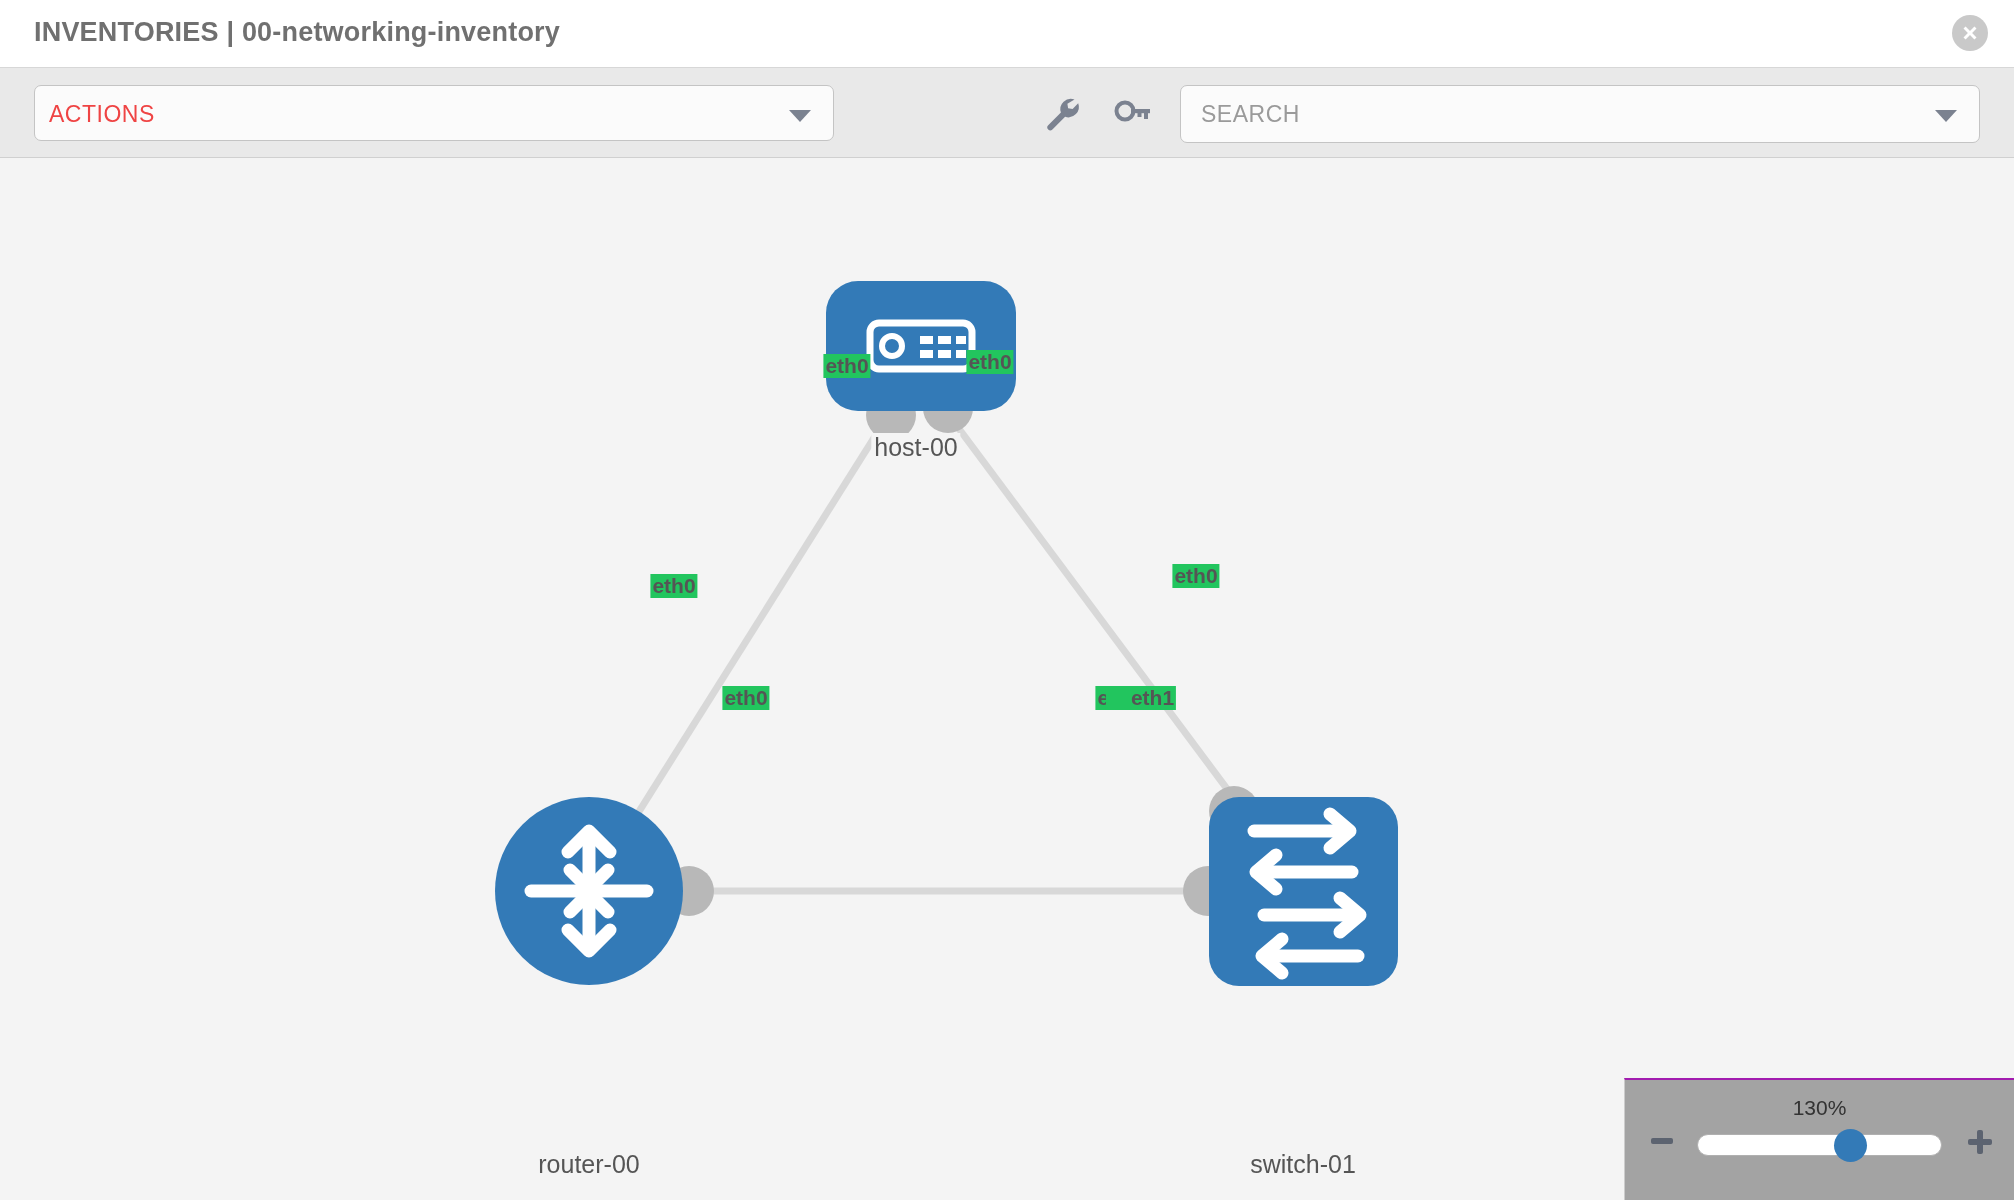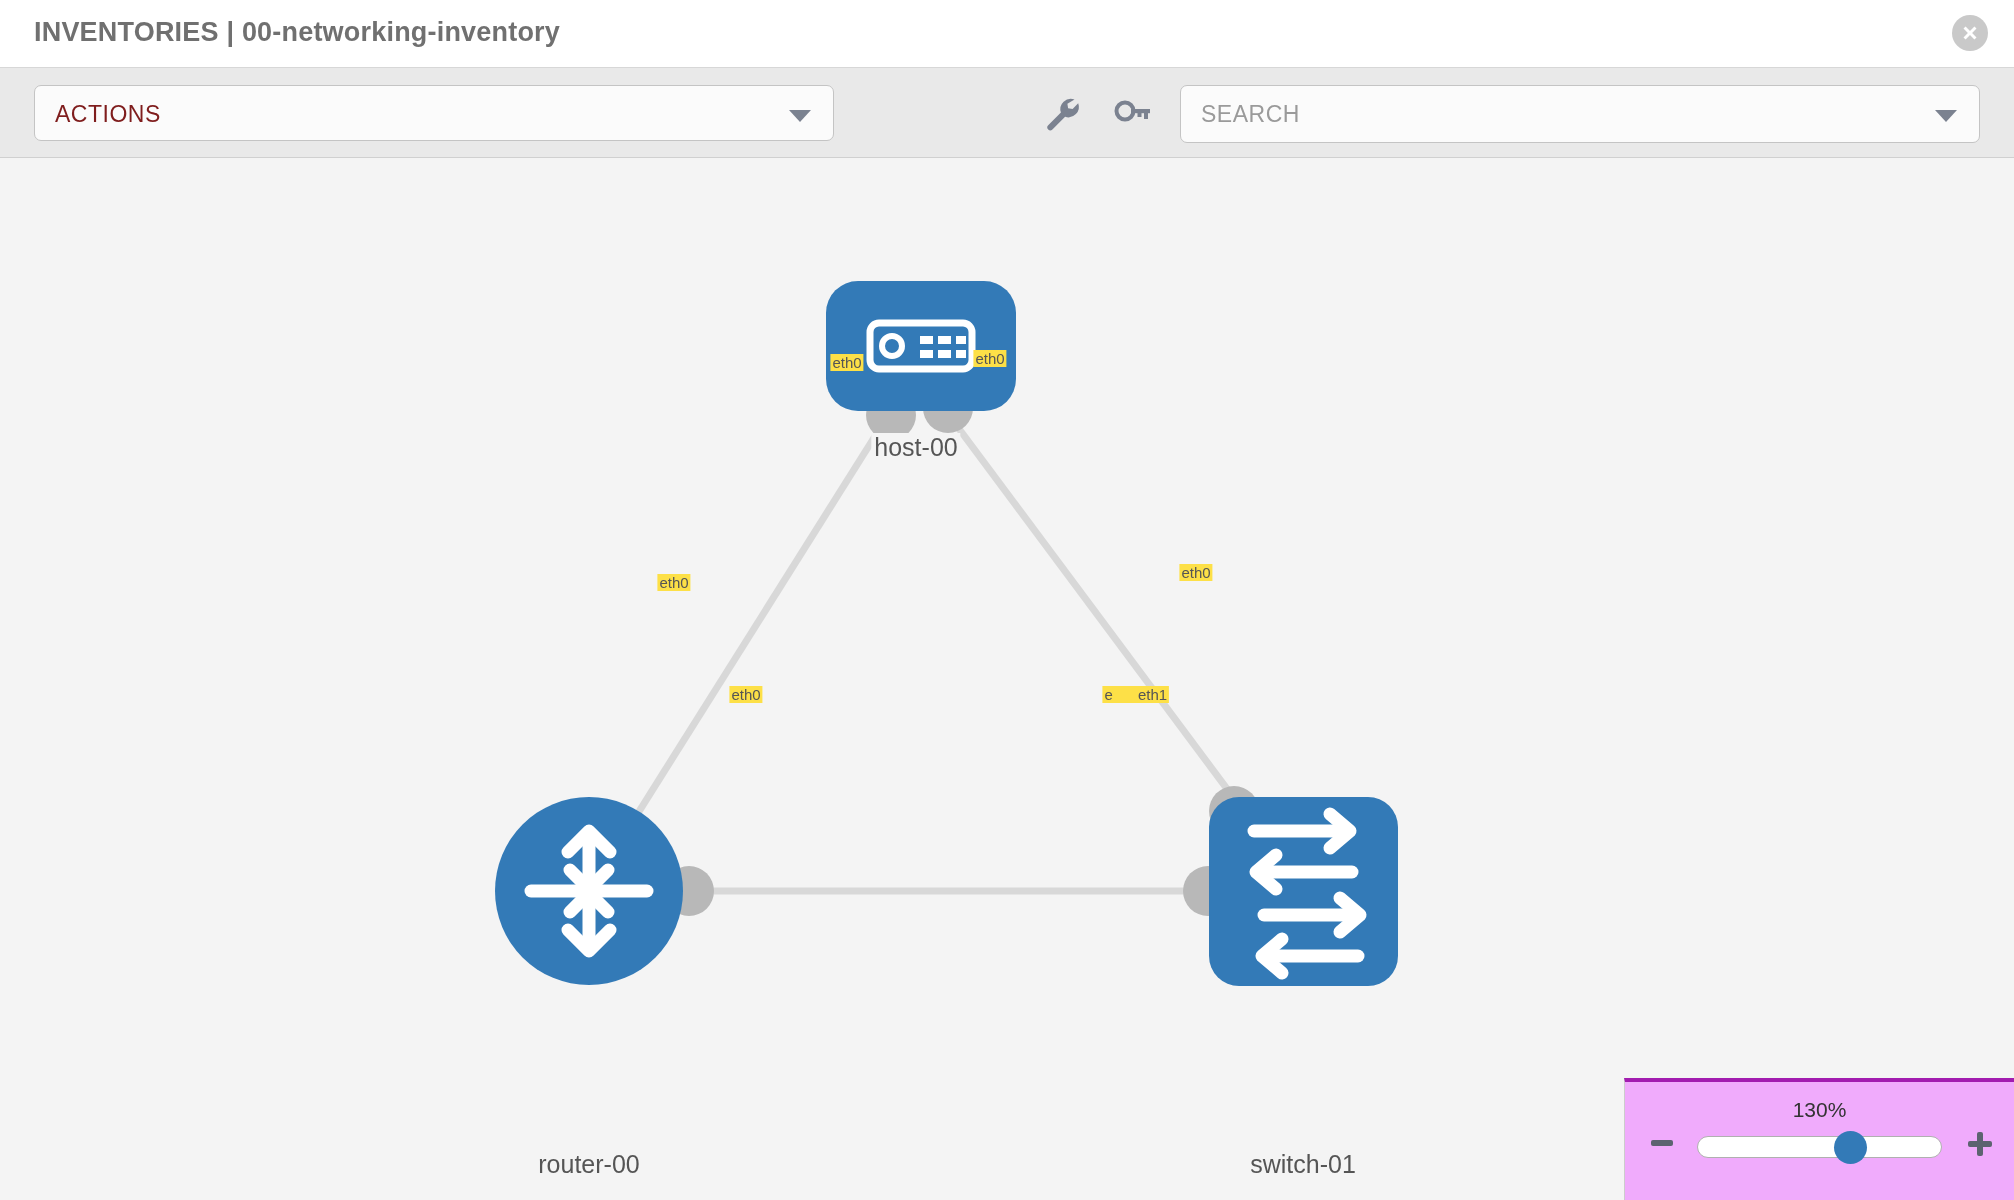--- a/index.html
+++ b/index.html
@@ -37,22 +37,22 @@
     border-bottom: 1px solid #d0d0d0;
   }
   .actions-select {
     position: absolute; left: 34px; top: 17px;
     width: 800px; height: 56px;
     background: #fbfbfb;
     border: 1px solid #c4c4c4; border-radius: 7px;
     cursor: pointer;
   }
   .actions-label {
-    position: absolute; left: 20px; top: 15px;
-    font-size: 23px; color: #7f1d1d; letter-spacing: 0.5px;
+    position: absolute; left: 14px; top: 15px;
+    font-size: 23px; color: #ef4444; letter-spacing: 0.5px;
   }
   .caret {
     position: absolute; right: 22px; top: 24px;
     width: 0; height: 0;
     border-left: 11px solid transparent;
     border-right: 11px solid transparent;
     border-top: 12px solid #7b8290;
   }
   .tool-icon {
     position: absolute; top: 28px;
@@ -87,33 +87,34 @@
   .node-label {
     position: absolute;
     font-size: 25px; color: #555555;
     background: #f4f4f4;
     white-space: nowrap;
     transform: translateX(-50%);
     padding: 0 3px;
   }
   .iface-label {
     position: absolute;
-    font-size: 15px; color: #555555;
-    background: #fde047;
+    font-size: 21px; color: #555555;
+    background: #22c55e;
     white-space: nowrap;
     transform: translateX(-50%);
     padding: 0 2px;
+    font-weight: bold;
   }
 
   
   .zoom-panel {
     position: absolute; right: 0; bottom: 0;
     width: 390px; height: 122px;
-    background: #f0abfc;
-    border-top: 4px solid #a21caf;
+    background: #a3a3a3;
+    border-top: 2px solid #a21caf;
     border-left: 1px solid #cccccc;
   }
   .zoom-value {
     position: absolute; left: 0; right: 0; top: 16px;
     text-align: center; font-size: 21px; color: #333333;
   }
   .zoom-minus, .zoom-plus {
     position: absolute; top: 48px; cursor: pointer; color: #5c6370;
   }
   .zoom-minus { left: 24px; }

